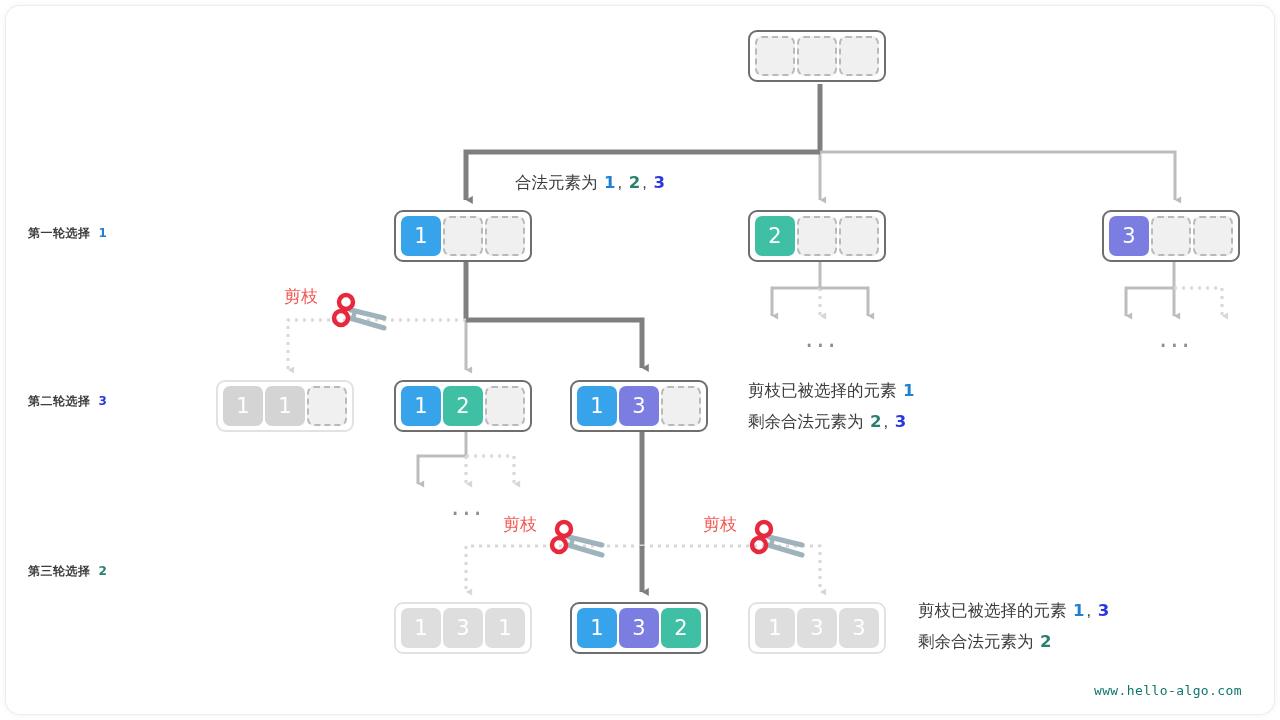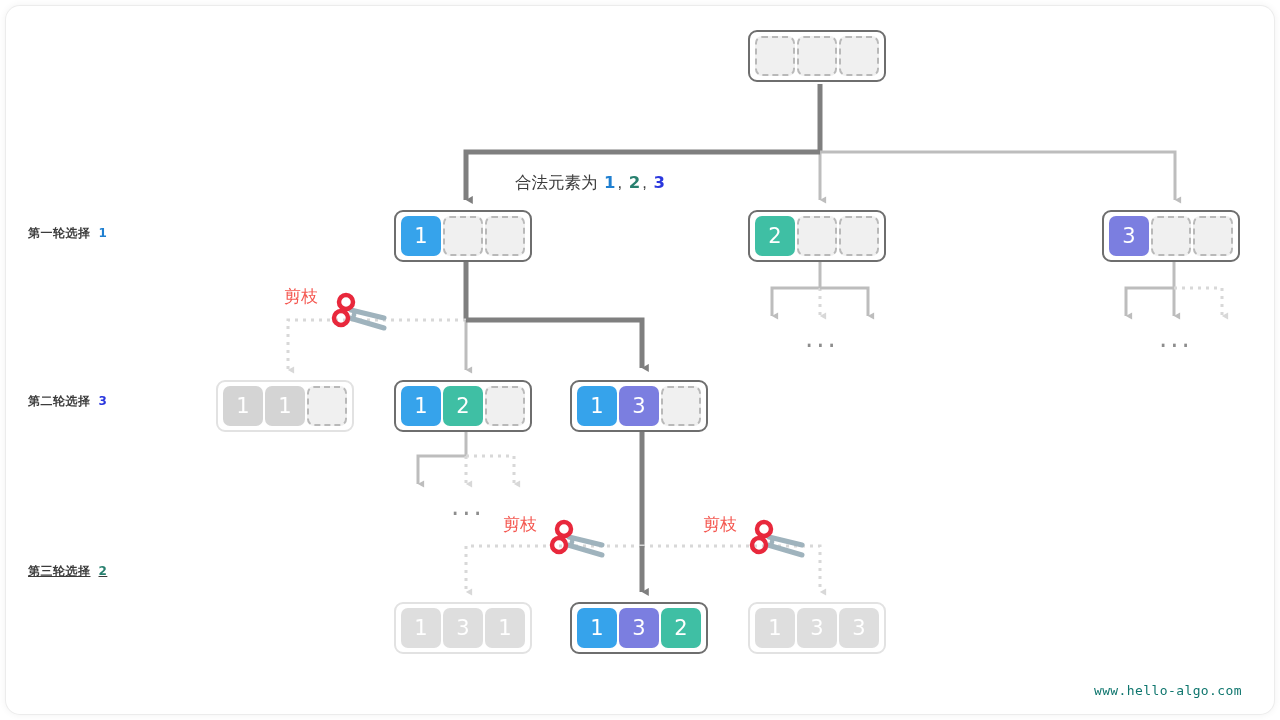--- a/index.html
+++ b/index.html
@@ -195,32 +195,54 @@
     <circle cx="11" cy="28" r="7" fill="none" stroke="#e8283c" stroke-width="4.5"></circle>
     <circle cx="24" cy="25" r="2.4" fill="#9fb3bd"></circle>
   </svg>
 
   <div class="row-label" style="left:28px;top:225px;">
     <span>第一轮选择</span><span class="num c-blue">1</span>
   </div>
   <div class="row-label" style="left:28px;top:393px;">
     <span>第二轮选择</span><span class="num c-purple">3</span>
   </div>
-  <div class="row-label" style="left:28px;top:563px;text-decoration:underline;">
+  <div class="row-label" style="left:28px;top:563px;">
     <span>第三轮选择</span><span class="num c-green">2</span>
   </div>
 
   <div class="note" style="left:515px;top:167px;text-align:center;">
     <span>合法元素为</span>
     <span class="num c-blue">1</span><span>,</span>
     <span class="num c-green">2</span><span>,</span>
     <span class="num c-purple">3</span>
   </div>
 
-
+  <div class="note" style="left:748px;top:375px;">
+    <div>
+      <span>剪枝已被选择的元素</span>
+      <span class="num c-blue">1</span>
+    </div>
+    <div>
+      <span>剩余合法元素为</span>
+      <span class="num c-green">2</span><span>,</span>
+      <span class="num c-purple">3</span>
+    </div>
+  </div>
+
+  <div class="note" style="left:918px;top:595px;">
+    <div>
+      <span>剪枝已被选择的元素</span>
+      <span class="num c-blue">1</span><span>,</span>
+      <span class="num c-purple">3</span>
+    </div>
+    <div>
+      <span>剩余合法元素为</span>
+      <span class="num c-green">2</span>
+    </div>
+  </div>
 
   <div class="prune" style="left:284px;top:285px;">剪枝</div>
   <div class="prune" style="left:503px;top:513px;">剪枝</div>
   <div class="prune" style="left:703px;top:513px;">剪枝</div>
 
   <div class="dots" style="left:805px;top:325px;">...</div>
   <div class="dots" style="left:1159px;top:325px;">...</div>
   <div class="dots" style="left:451px;top:493px;">...</div>
 
   <div class="node solid" style="left:748px;top:30px;">

